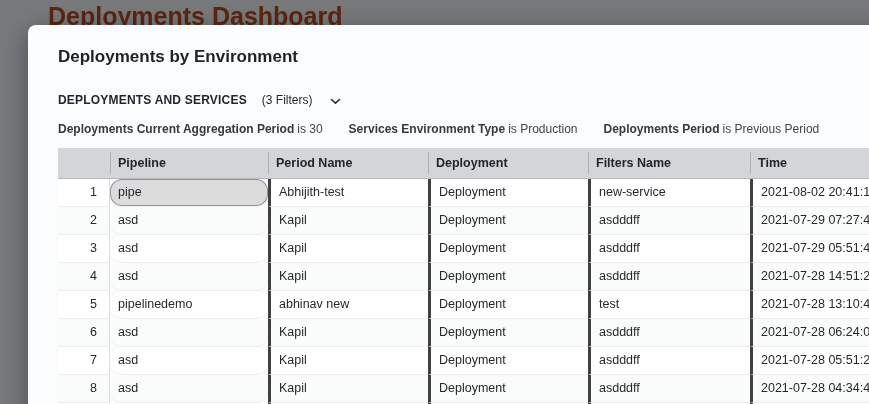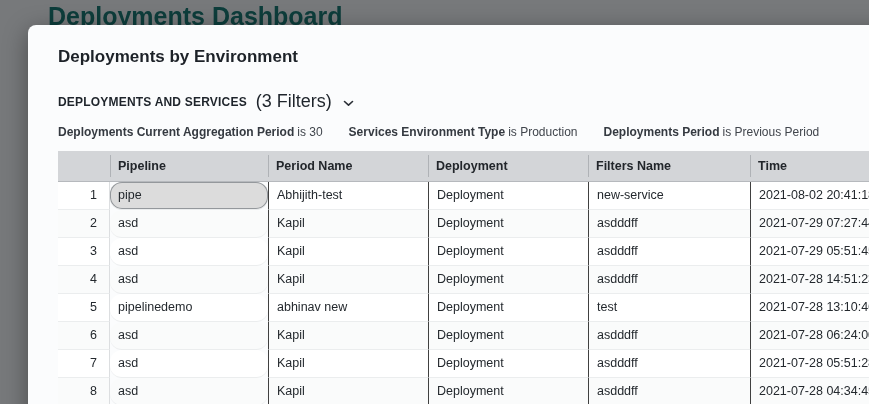--- a/index.html
+++ b/index.html
@@ -6,41 +6,41 @@
   body {
     width:869px; height:404px; position:relative;
     background:#ffffff;
     font-family:"Liberation Sans","DejaVu Sans",sans-serif;
     -webkit-font-smoothing:antialiased;
   }
   
   .page-bg { position:absolute; inset:0; background:#fff; z-index:0; }
   .page-bg h1 {
     position:absolute; left:48px; top:2px; margin:0;
-    font-size:25px; font-weight:700; color:#0f766e; letter-spacing:0;
+    font-size:25px; font-weight:700; color:#c2410c; letter-spacing:0;
   }
   .overlay { position:absolute; inset:0; background:rgba(13,16,20,0.56); z-index:1; }
 
   
   .modal {
     position:absolute; left:28px; top:25px; width:880px; height:400px;
     box-sizing:border-box; padding:22px 0 0 30px;
     background:#fbfcfd; border-radius:8px;
     box-shadow:0 6px 24px rgba(0,0,0,0.38);
     z-index:2;
   }
   .modal-title {
     margin:0; font-size:17px; font-weight:700; color:#1d2228;
   }
   .filters-header {
-    margin-top:24px; display:flex; align-items:center; gap:9px;
+    margin-top:24px; display:flex; align-items:center; gap:15px;
     width:max-content; cursor:pointer; color:#1e242b;
   }
   .fh-label { font-size:12px; font-weight:700; letter-spacing:0.2px; }
-  .fh-count { font-size:18px; font-weight:400; }
+  .fh-count { font-size:12px; font-weight:400; }
   .chevron { margin-left:2px; display:inline-block; }
 
   .filters-row {
     margin-top:13px; display:flex; gap:26px;
     font-size:12px; color:#40454c; white-space:nowrap;
   }
   .filter-label { font-weight:700; color:#353a41; }
   .filter-cond { margin-left:3px; font-weight:400; }
 
   
@@ -60,21 +60,21 @@
     content:""; position:absolute; left:0; top:4px; bottom:4px;
     width:1px; background:#afb2b6;
   }
   tbody td {
     height:28px; box-sizing:border-box;
     padding:6px 8px 0; vertical-align:top; line-height:14px;
     border-bottom:1px solid #ebedee; background:#ffffff;
     overflow:hidden; white-space:nowrap;
   }
   tbody tr.even td { background:#fafbfb; }
-  tbody td + td { border-left:1px solid #404040; }
+  tbody td + td { border-left:3px solid #404040; }
   tbody td.num {
     text-align:right; padding-right:12px; color:#24292e;
     border-right:1px solid #dcdee0;
   }
   tbody td.num + td { border-left:none;border-radius:12px; }
   tbody td.selected {
     background:var(--sel-bg,#dcdcdc) !important;
     box-shadow:inset 0 0 0 1px var(--sel-border,#94989c);
     border-radius:2px;
   }

